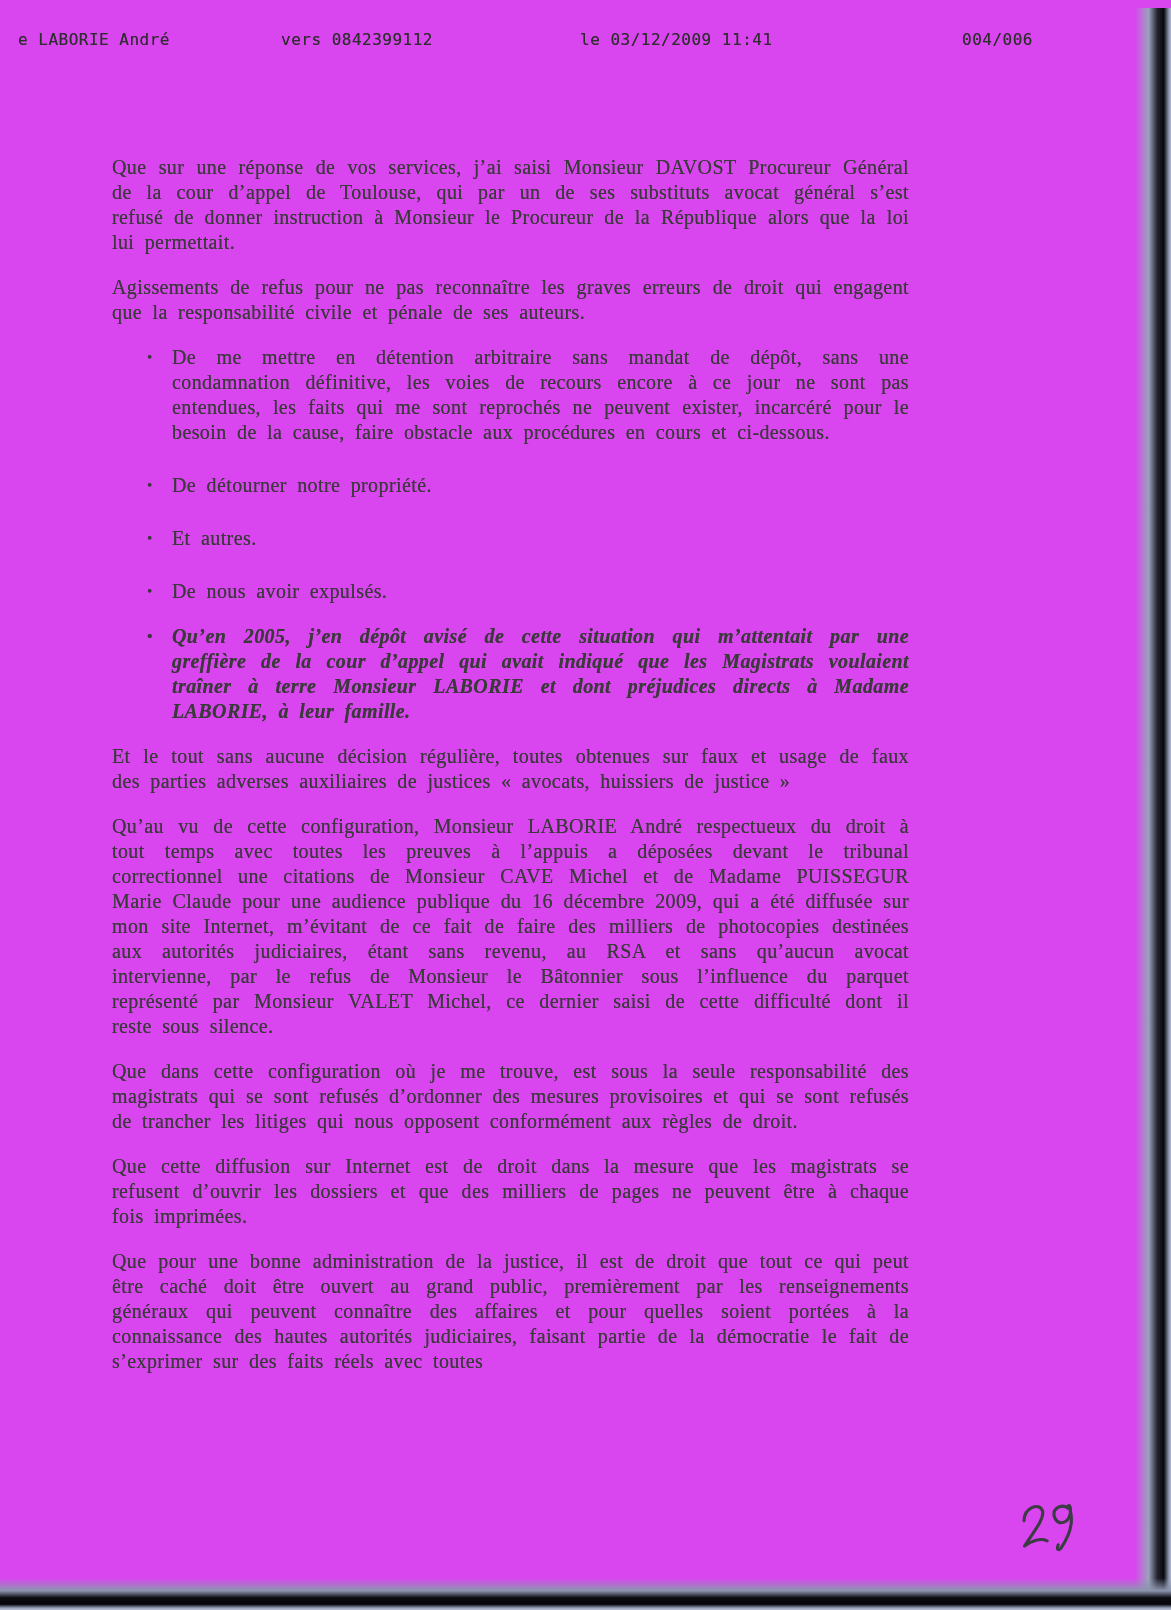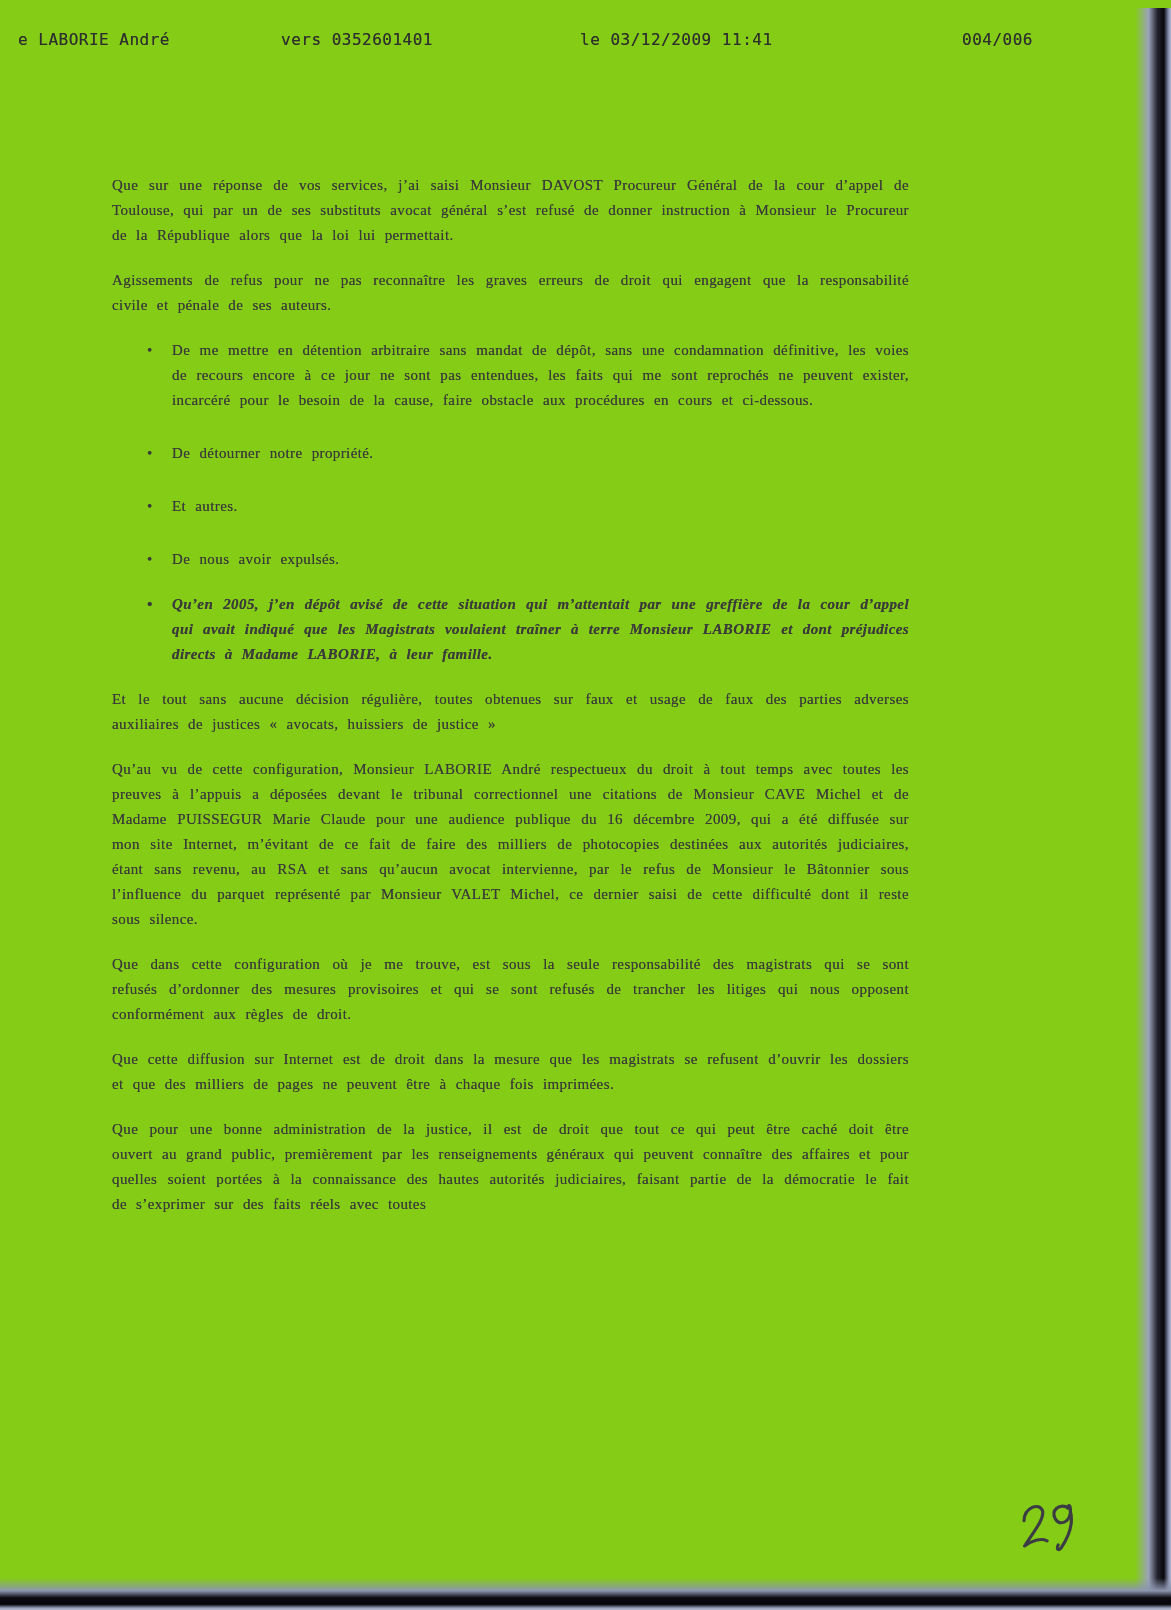--- a/index.html
+++ b/index.html
@@ -5,41 +5,41 @@
   html, body { margin: 0; padding: 0; }
   body {
     width: 1171px; height: 1610px;
     background: #ffffff;
     position: relative;
     overflow: hidden;
     font-family: "Liberation Serif", serif;
   }
   .page {
     position: absolute; inset: 0;
-    background: #84cc16;
+    background: #d946ef;
     outline: 1px solid #dcdce2;
   }
   
   .fax-header {
     position: absolute; top: 30px; left: 0; width: 100%; height: 30px;
     font-family: "DejaVu Sans Mono", "Liberation Mono", monospace;
     font-size: 16px; color: #2e2e2e; letter-spacing: 0.5px;
     text-shadow: 0 0 0.6px rgba(46,46,46,0.65);
   }
   .fax-header span { position: absolute; white-space: nowrap; }
   .fh-sender { left: 18px; }
   .fh-to     { left: 281px; }
   .fh-date   { left: 580px; }
   .fh-pages  { left: 962px; }
 
   
   .doc {
-    position: absolute; top: 173px; left: 112px; width: 797px;
+    position: absolute; top: 155px; left: 112px; width: 797px;
     color: #3a3a3a;
-    font-size: 15px; line-height: 25px;
+    font-size: 20px; line-height: 25px;
     letter-spacing: 0.4px; word-spacing: 5px;
     text-align: justify;
     text-shadow: 0 0 0.55px rgba(58,58,58,0.75);
   }
   .doc p { margin: 0 0 20px 0; }
   .doc ul {
     list-style: none;
     margin: 12px 0 20px 33px; padding: 0;
   }
   .doc li {
@@ -74,21 +74,21 @@
       #05050a 82%, #9aa3bd 94%, #b8bfd6 100%);
   }
 </style>
 </head>
 <body>
 
 <div class="page">
 
   <div class="fax-header">
     <span class="fh-sender">e LABORIE André</span>
-    <span class="fh-to">vers 0352601401</span>
+    <span class="fh-to">vers 0842399112</span>
     <span class="fh-date">le 03/12/2009 11:41</span>
     <span class="fh-pages">004/006</span>
   </div>
 
   <div class="doc">
     <p>Que sur une réponse de vos services, j’ai saisi Monsieur DAVOST Procureur Général de la cour d’appel de Toulouse, qui par un de ses substituts avocat général s’est refusé de donner instruction à Monsieur le Procureur de la République alors que la loi lui permettait.</p>
     <p>Agissements de refus pour ne pas reconnaître les graves erreurs de droit qui engagent que la responsabilité civile et pénale de ses auteurs.</p>
 
     <ul>
       <li>De me mettre en détention arbitraire sans mandat de dépôt, sans une condamnation définitive, les voies de recours encore à ce jour ne sont pas entendues, les faits qui me sont reprochés ne peuvent exister, incarcéré pour le besoin de la cause, faire obstacle aux procédures en cours et ci-dessous.</li>

